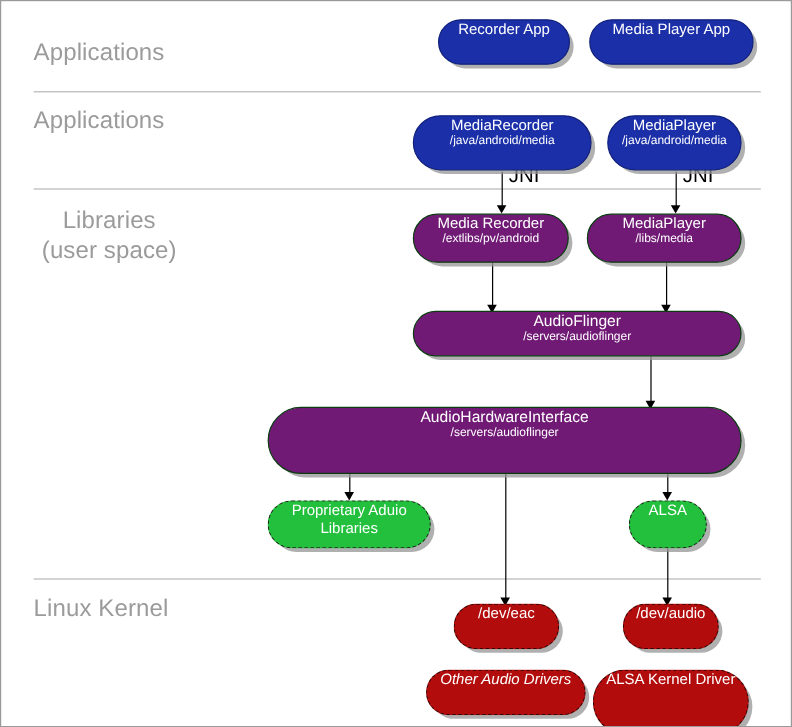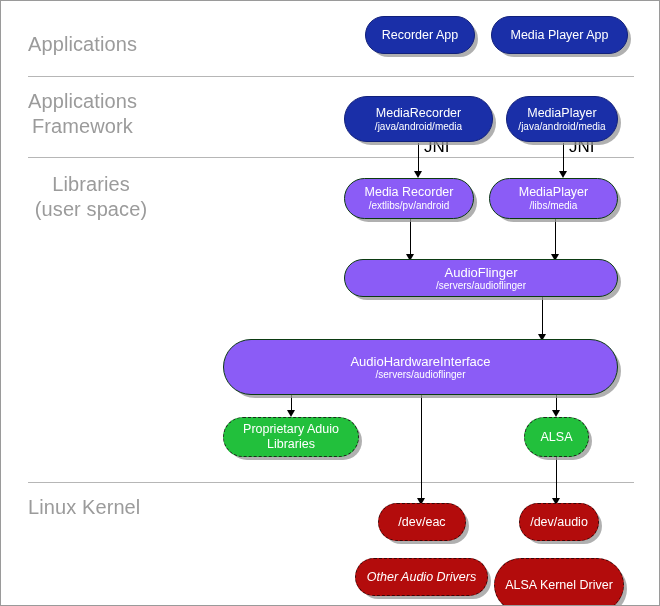--- a/index.html
+++ b/index.html
@@ -13,29 +13,29 @@
   .divider{position:absolute;height:1px;background:#b6b6b6;}
   
   .layer-label{
     position:absolute;color:#9b9b9b;font-size:20px;line-height:25px;
     white-space:pre;letter-spacing:.1px;
   }
   .layer-label.center{text-align:center;}
   
   .node{
     position:absolute;box-sizing:border-box;
-    display:flex;flex-direction:column;align-items:center;justify-content:center;
+    display:flex;flex-direction:column;align-items:center;justify-content:flex-start;
     color:#ffffff;text-align:center;border-radius:999px;
     box-shadow:4px 4px 0 -1px rgba(150,150,150,.75);
   }
   .node .t1{font-size:12.5px;line-height:15px;white-space:nowrap;}
   .node .t2{font-size:10px;line-height:12px;white-space:nowrap;}
   .node.big .t1{font-size:13px;}
   .blue{background:#1a2fa8;border:1px solid #11207a;}
-  .green{background:#8b5cf6;border:1.5px solid #0c3b12;}
+  .green{background:#701a75;border:1.5px solid #0c3b12;}
   .green-dash{background:#22c03c;border:1.5px dashed #1c2b1c;}
   .red-dash{background:#b30c0c;border:1.5px dashed #3a0606;}
   
   .vline{position:absolute;width:1px;background:#000000;}
   .arrow{
     position:absolute;width:0;height:0;
     border-left:4px solid transparent;border-right:4px solid transparent;
     border-top:7px solid #000000;
   }
   .edge-label{
@@ -47,21 +47,20 @@
 
 <div id="canvas">
 
   <div class="divider" style="left:27px;top:75px;width:606px;"></div>
   <div class="divider" style="left:27px;top:156px;width:606px;"></div>
   <div class="divider" style="left:27px;top:481px;width:606px;"></div>
 
   <div class="layer-label" style="left:27px;top:31px;">Applications</div>
 
   <div class="layer-label" style="left:27px;top:88px;">Applications</div>
-  <div class="layer-label" style="left:31px;top:113px;">Framework</div>
 
   <div class="layer-label center" style="left:20px;top:171px;width:140px;">Libraries</div>
   <div class="layer-label center" style="left:12px;top:196px;width:156px;">(user space)</div>
 
   <div class="layer-label" style="left:27px;top:494px;text-align:center;">Linux Kernel</div>
 
   <div class="vline" style="left:417px;top:142px;height:31px;"></div>
   <div class="arrow" style="left:413px;top:170px;"></div>
   <div class="edge-label" style="left:423px;top:136px;">JNI</div>
 

